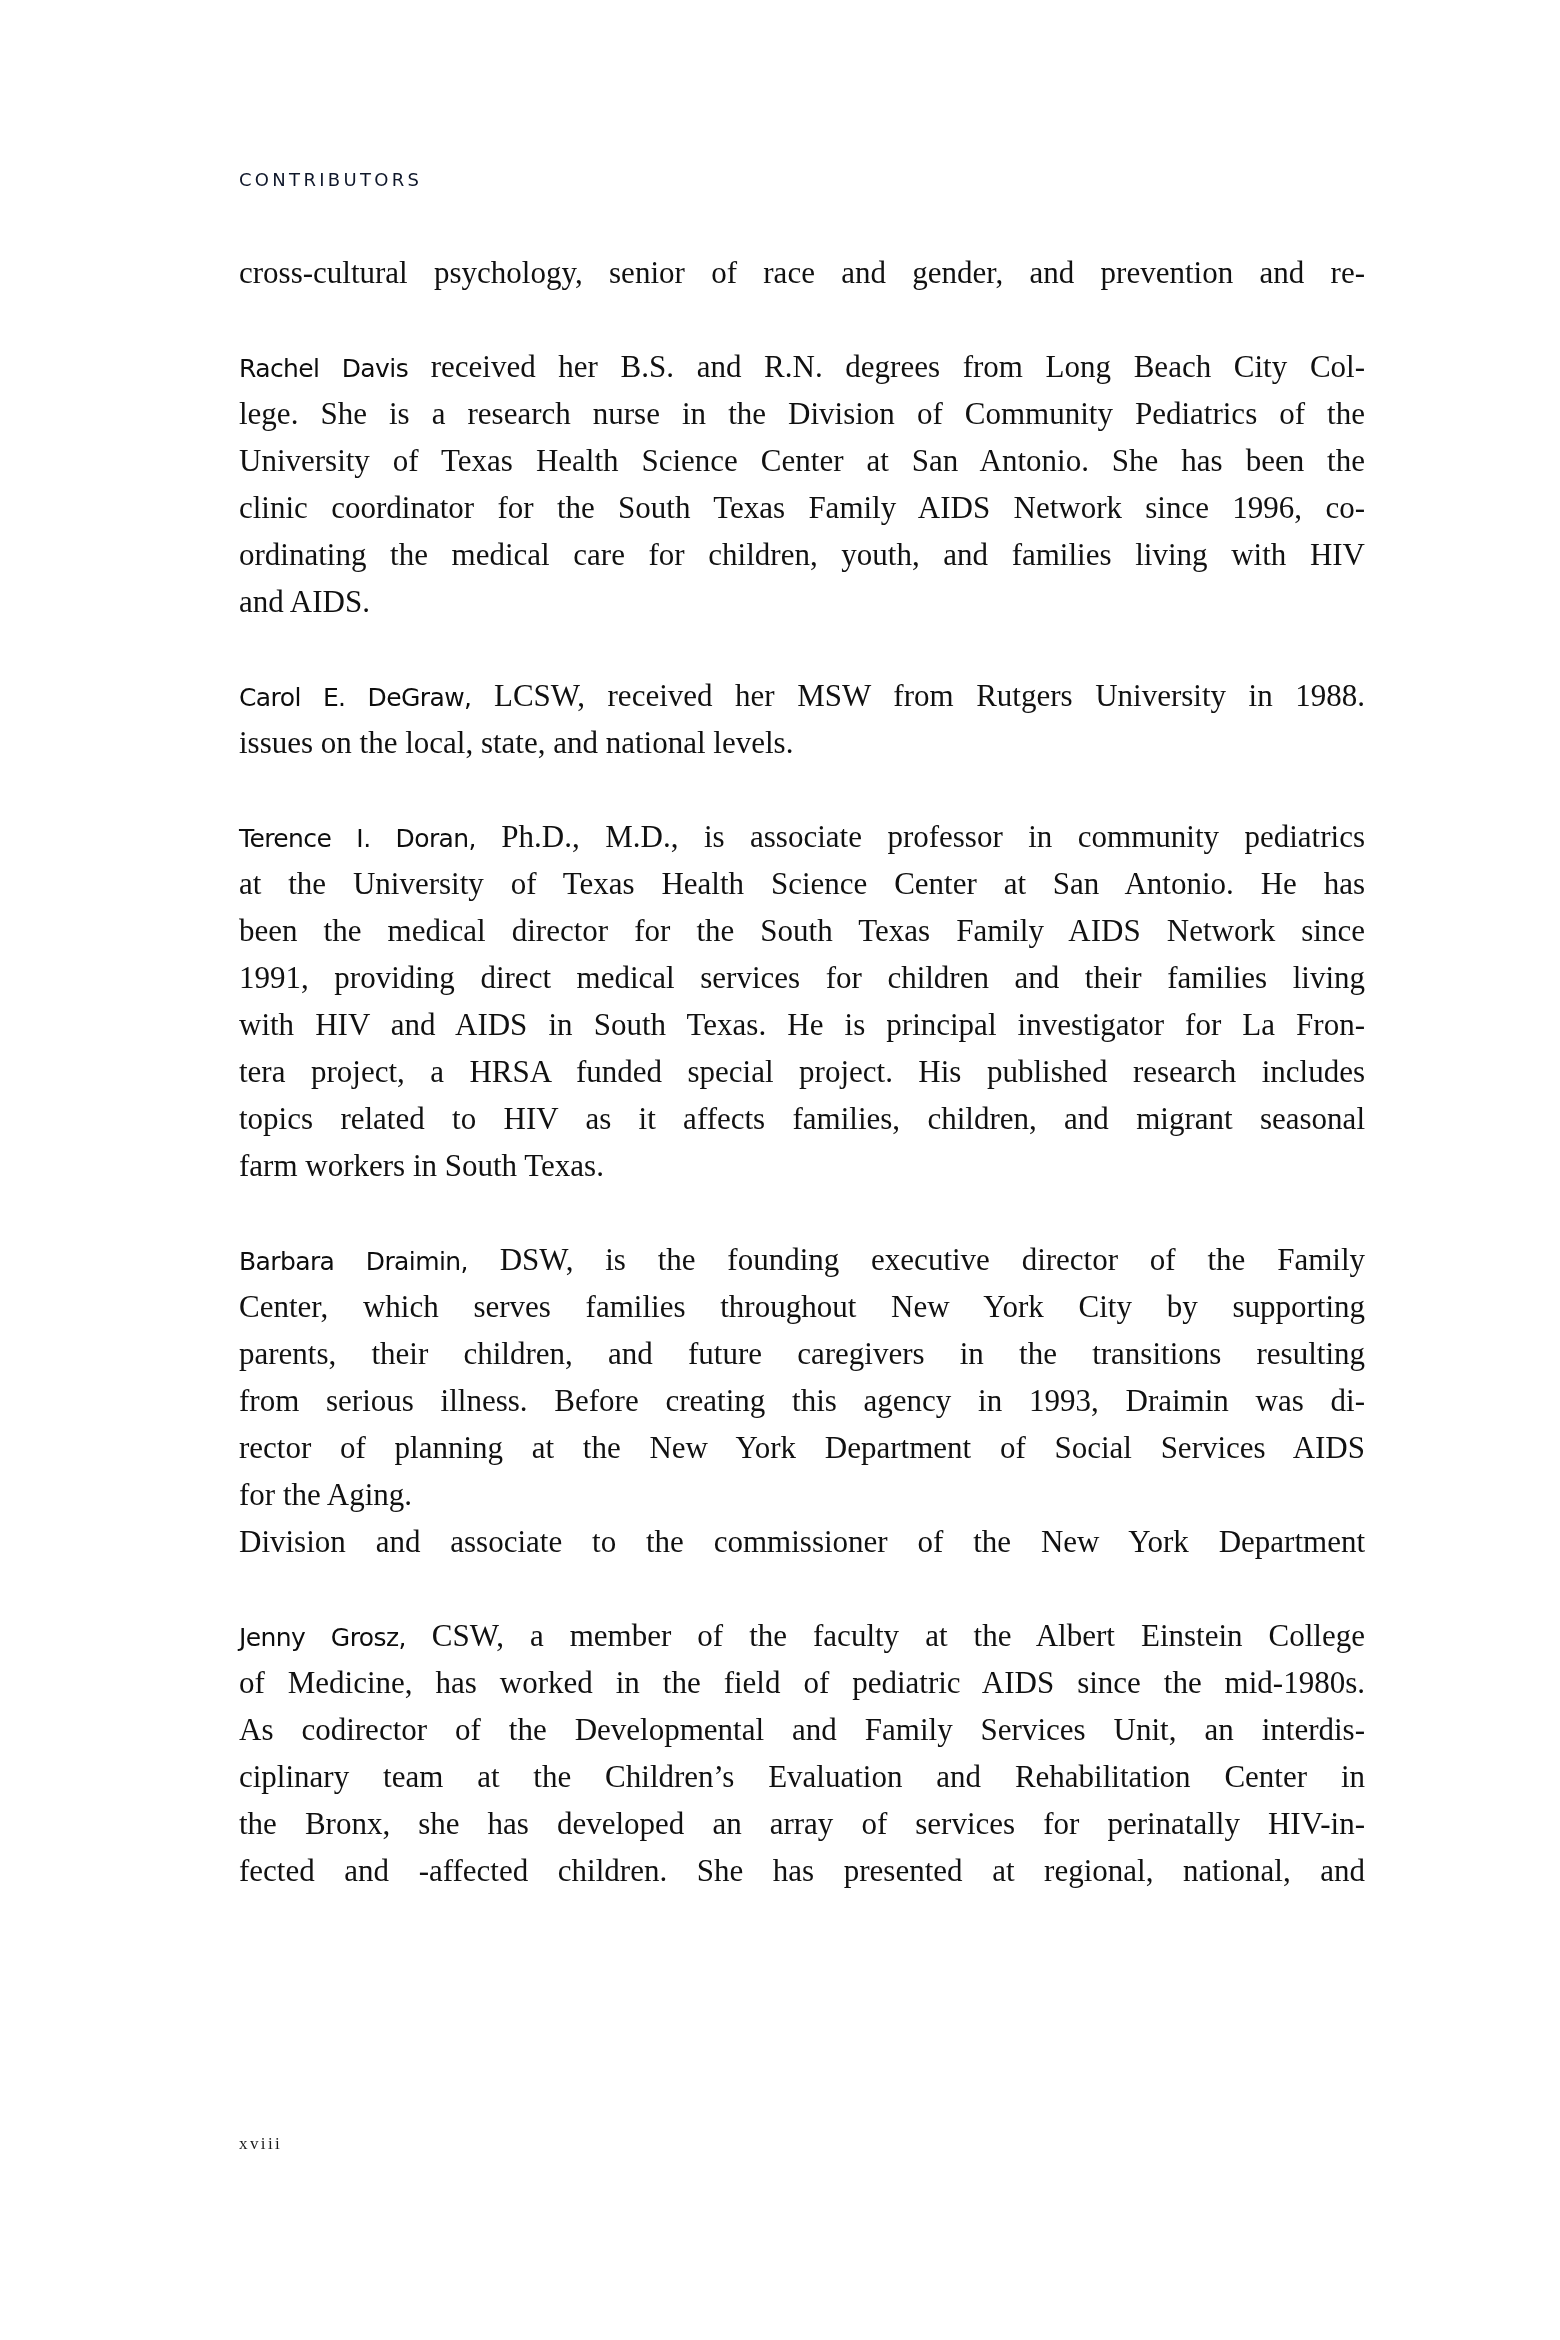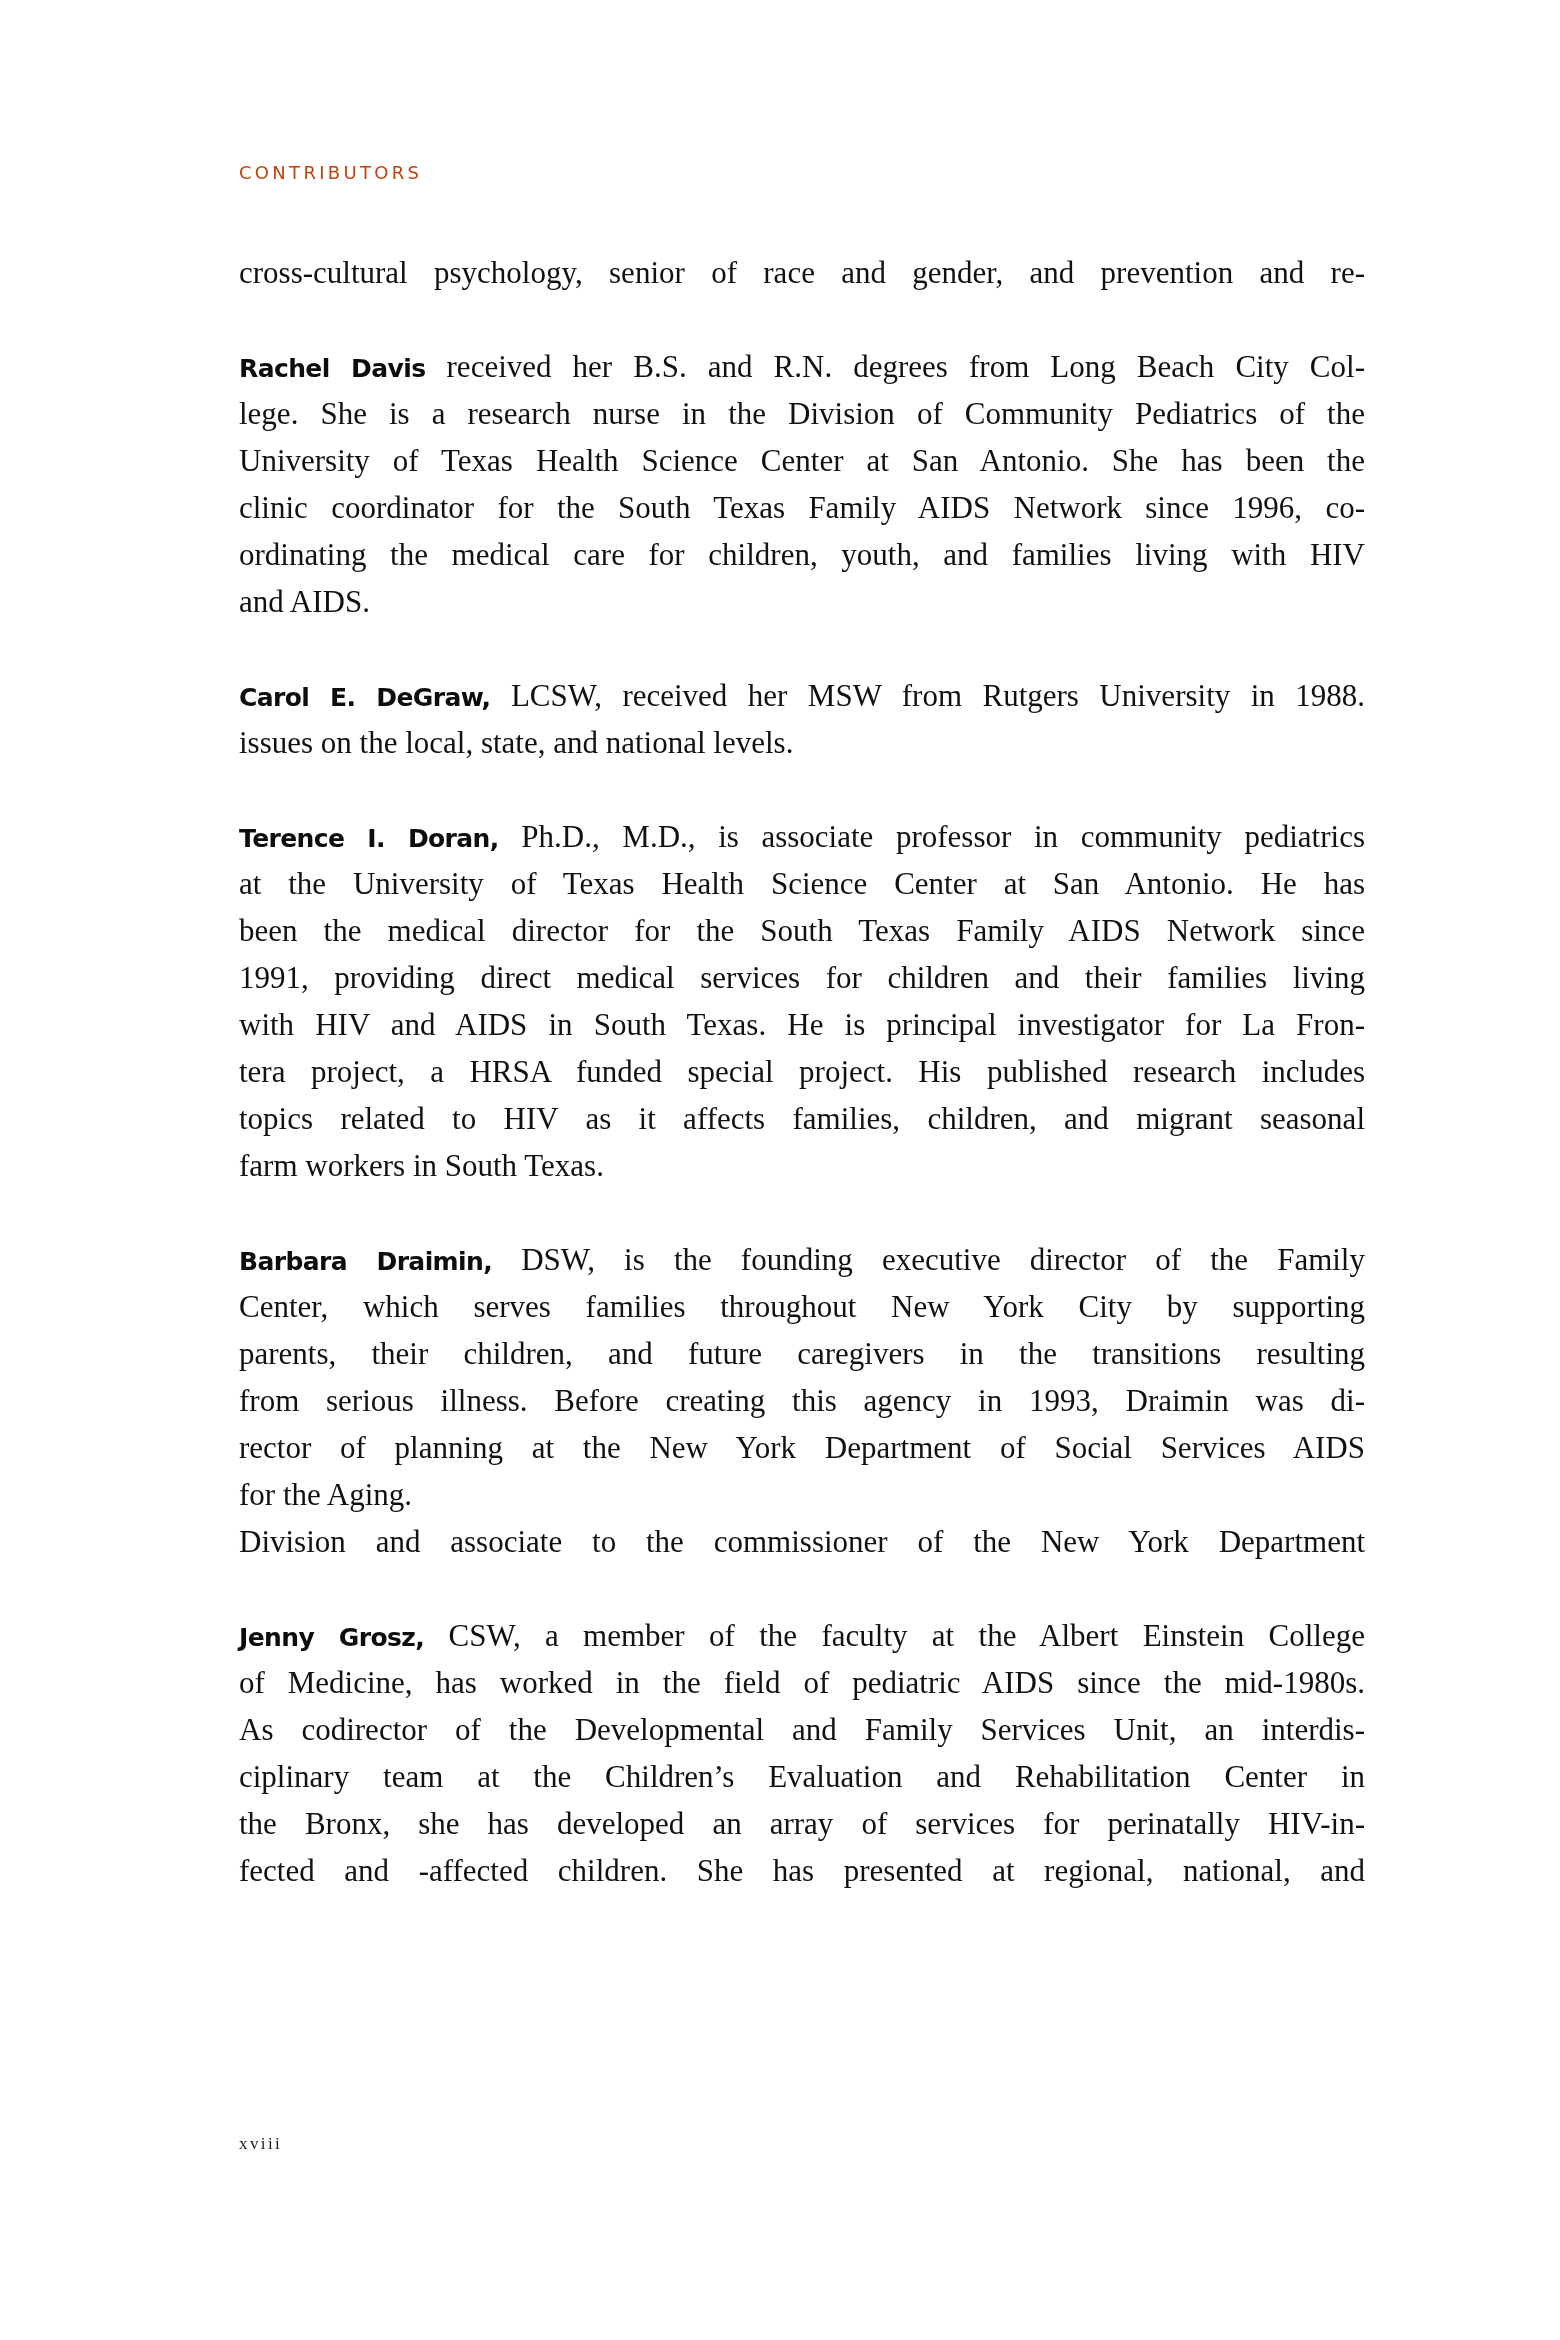--- a/index.html
+++ b/index.html
@@ -10,26 +10,26 @@
   body {
     width: 1561px;
     height: 2341px;
     position: relative;
     overflow: hidden;
     color: #111111;
   }
   .running-head {
     position: absolute;
     left: 239px;
-    top: 161px;
+    top: 168px;
     font-family: "DejaVu Sans", "Liberation Sans", sans-serif;
     font-size: 18px;
     letter-spacing: 3.3px;
     line-height: 23px;
-    color: #c2410c;
+    color: #0f172a;
     white-space: nowrap;
   }
   .text-column {
     position: absolute;
     left: 239px;
     top: 249px;
     width: 1126px;
   }
   .para {
     margin: 0 0 47px 0;
@@ -44,21 +44,21 @@
     text-align-last: justify;
     white-space: nowrap;
     overflow: visible;
     color: #111111;
   }
   .line.last {
     text-align-last: left;
   }
   .name {
     font-family: "DejaVu Sans", "Liberation Sans", sans-serif;
-    font-weight: bold;
+    font-weight: normal;
     font-size: 25px;
     letter-spacing: -0.6px;
     color: #0d0d0d;
     margin-top: 40px;
   }
   .line-inner {
     display: block;
     width: 100%;
     text-align: justify;
     text-align-last: inherit;

